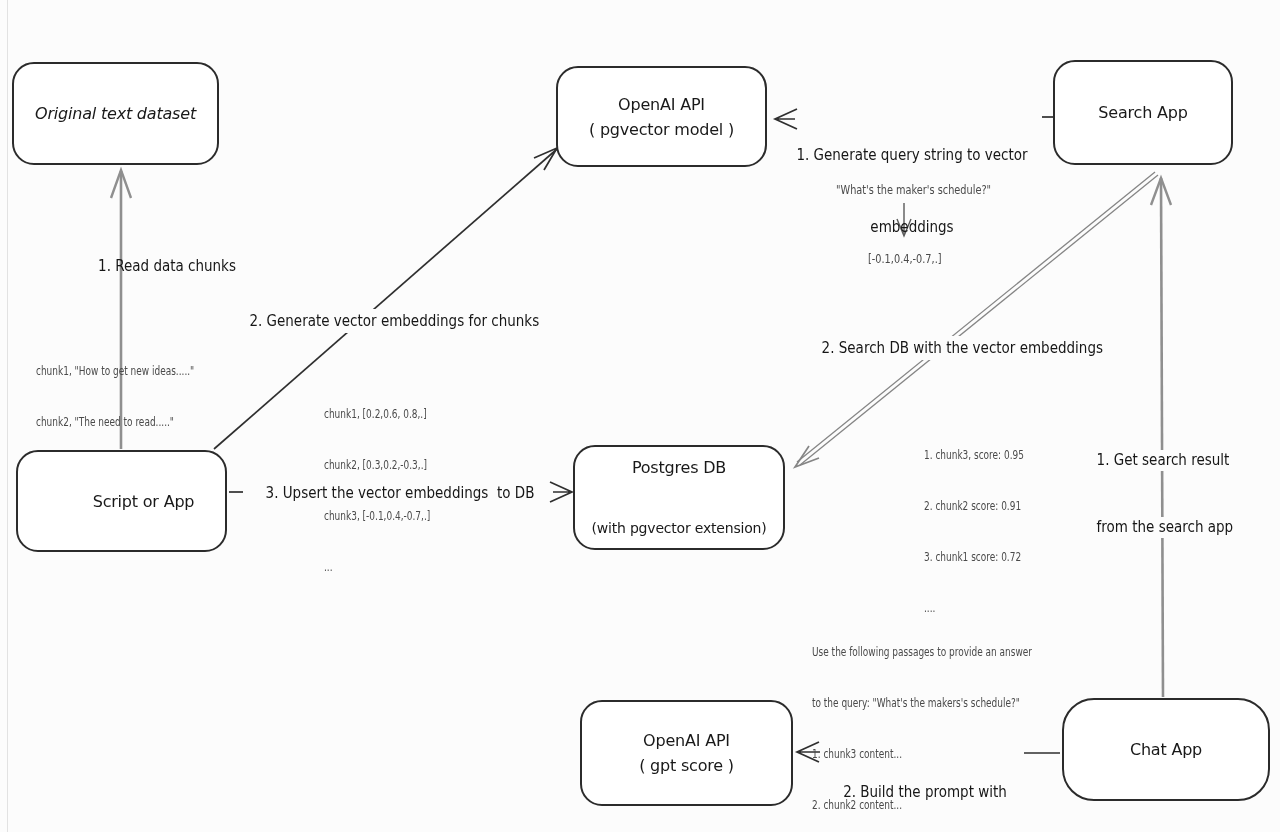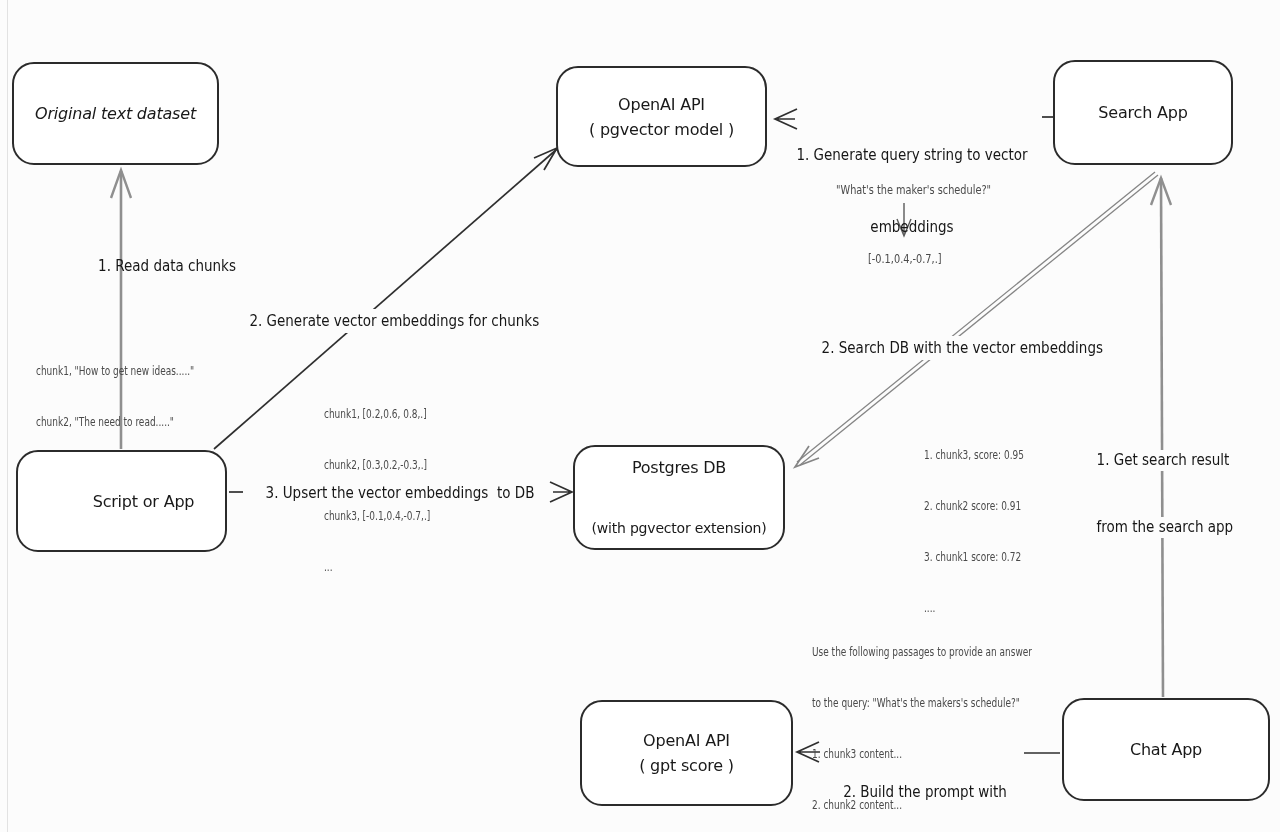--- a/index.html
+++ b/index.html
@@ -84,21 +84,21 @@
 <div class="box" style="left:573px;top:445px;width:212px;height:105px;gap:36px;">
   <div class="box-line">Postgres DB</div>
   <div class="box-line" style="font-size:14px;">(with pgvector extension)</div>
 </div>
 
 <div class="box" style="left:580px;top:700px;width:213px;height:106px;">
   <div class="box-line">OpenAI API</div>
   <div class="box-line">( gpt score )</div>
 </div>
 
-<div class="box" style="left:1062px;top:698px;width:208px;height:103px;">
+<div class="box" style="left:1062px;top:698px;width:208px;height:103px;border-radius:32px;">
   <div class="box-line">Chat App</div>
 </div>
 
 <div class="elabel" style="left:167px;top:254px;">1. Read data chunks</div>
 
 <div class="elabel" style="left:390px;top:285px;">
   <span class="mask">2. Generate vector embeddings for chunks</span>
 </div>
 
 <div class="elabel" style="left:400px;top:481px;">3. Upsert the vector embeddings  to DB</div>

